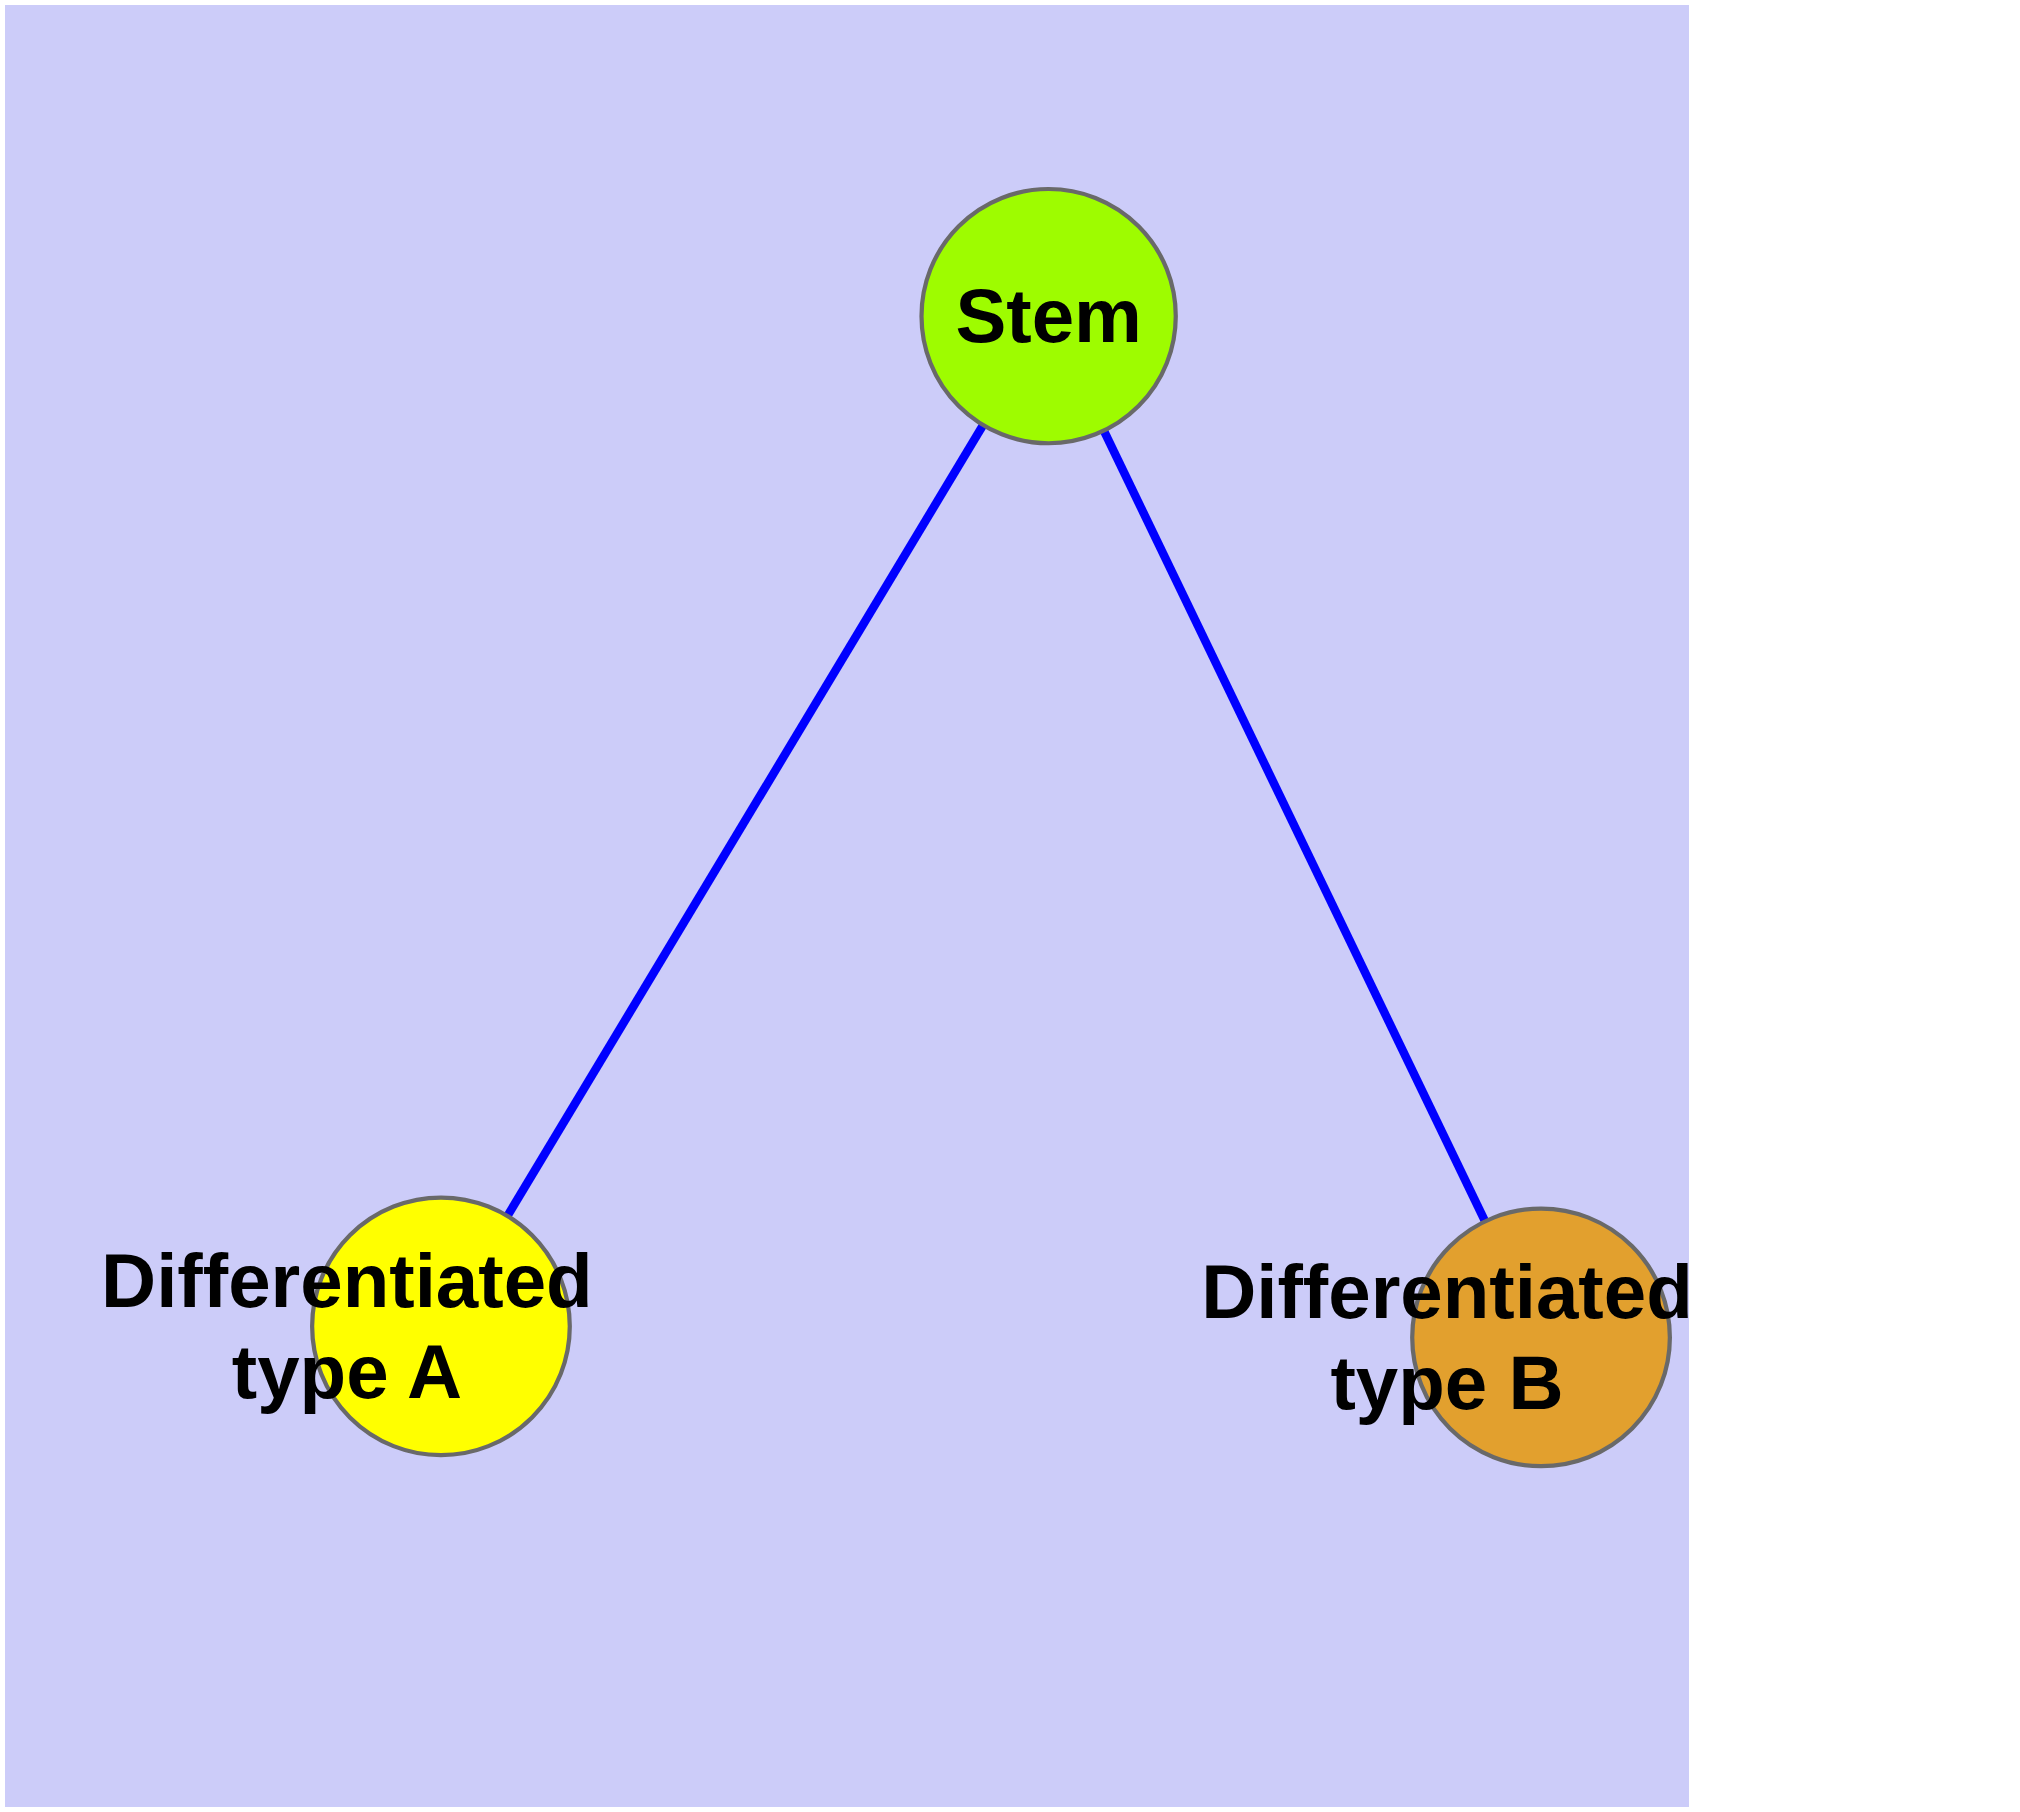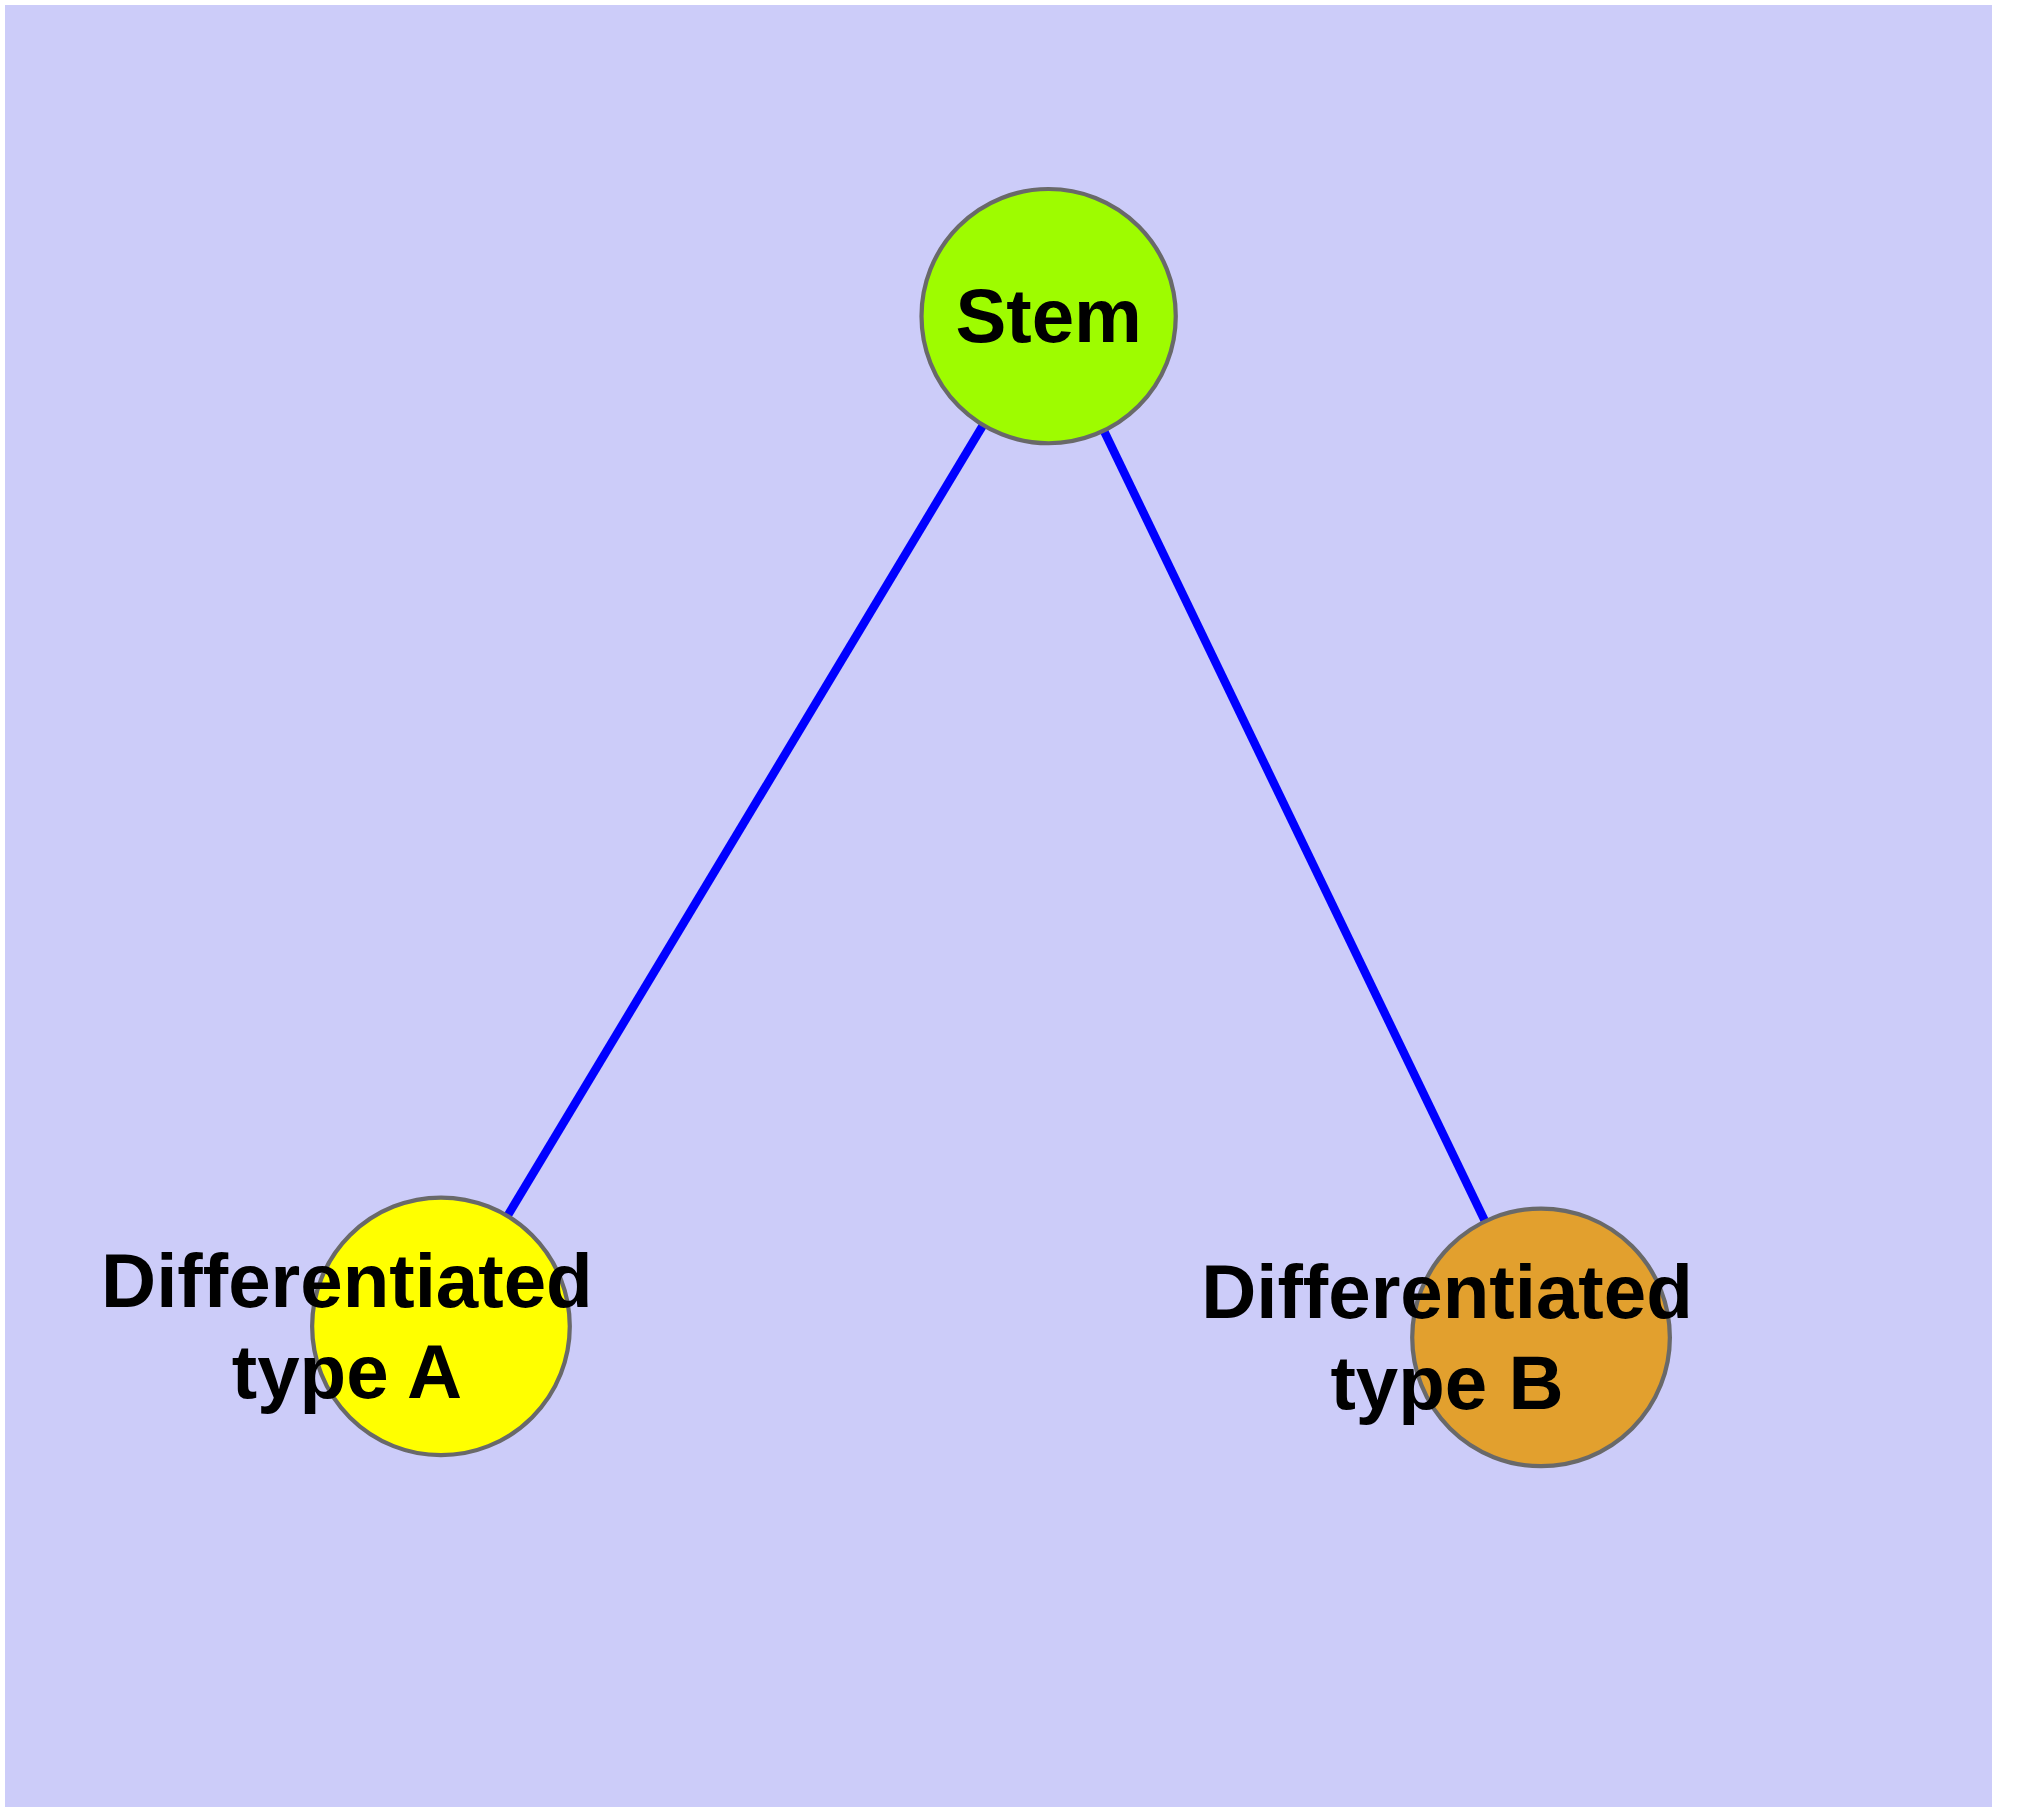--- a/index.html
+++ b/index.html
@@ -34,21 +34,21 @@
   .node-label {
     font-weight: bold;
     fill: #000000;
     font-family: "Liberation Sans", sans-serif;
     paint-order: normal;
   }
 </style>
 </head>
 <body>
 
-<div id="canvas" style="width: 1992px; height: 1812px; text-decoration: underline;">
+<div id="canvas" style="width: 1689px; height: 1812px; text-decoration: underline;">
   <div id="plot-area" style="background: rgb(204, 204, 249);"></div>
 
   <svg id="graph-svg" viewBox="0 0 2384 2138" xmlns="http://www.w3.org/2000/svg">
 
     <g>
       <line id="edge-0" x1="1237" y1="373" x2="520" y2="1565" stroke="#0000ff" stroke-width="10" stroke-linecap="butt"></line>
       <line id="edge-1" x1="1237" y1="373" x2="1818" y2="1578" stroke="#0000ff" stroke-width="10" stroke-linecap="butt"></line>
     </g>
 
     <g>

